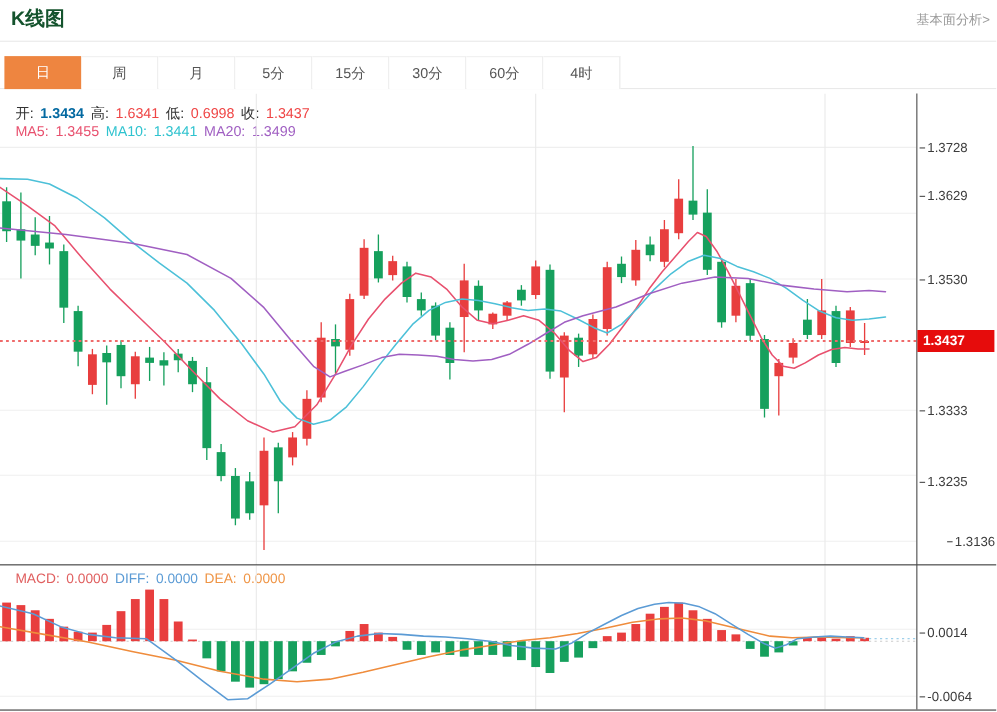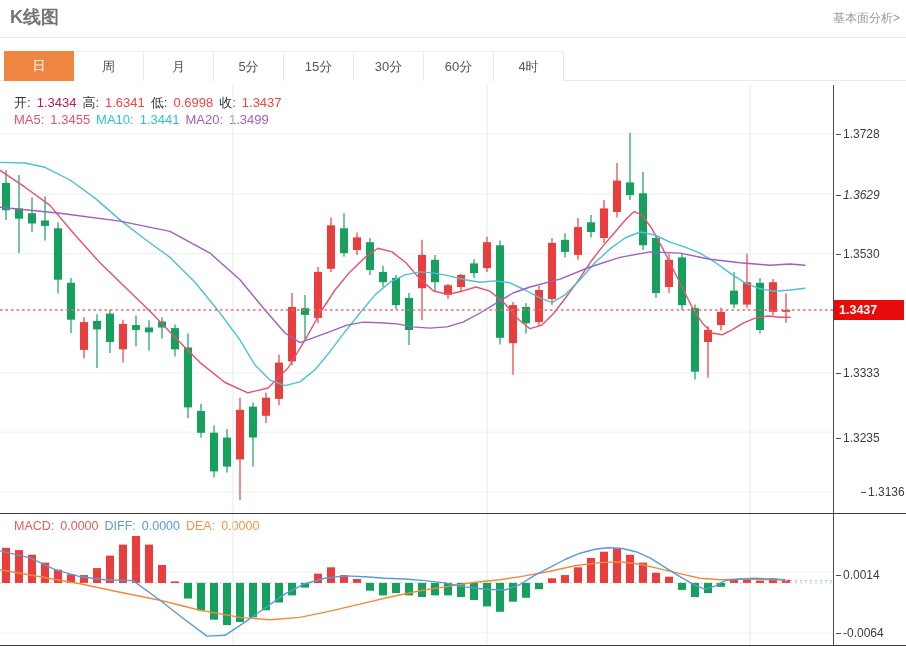--- a/index.html
+++ b/index.html
@@ -1,18 +1,18 @@
 <!DOCTYPE html>
 <html><head>
 <meta charset="utf-8">
 <style>
   html,body{margin:0;padding:0;background:#fff;}
   #app{position:relative;width:906px;height:647px;background:#fff;overflow:hidden;
        font-family:"Liberation Sans","DejaVu Sans",sans-serif;}
-  .page-title{position:absolute;left:10px;top:5px;font-size:18px;font-weight:bold;color:#737373;}
+  .page-title{position:absolute;left:10px;top:5px;font-size:18px;font-weight:bold;color:#14532d;}
   .analysis-link{position:absolute;right:6px;top:10px;font-size:12px;color:#999;text-decoration:none;cursor:pointer;}
   .hr1{position:absolute;left:0;top:37px;width:906px;height:1px;background:#e9e9e9;}
   .tabbar{position:absolute;left:0;top:51px;width:906px;height:30px;border-bottom:1px solid #e9e9e9;box-sizing:border-box;}
   .tab{position:absolute;top:0;height:30px;line-height:30px;width:70px;text-align:center;
        font-size:13px;color:#555;background:#fff;border-right:1px solid #e9e9e9;border-top:1px solid #f0f0f0;
        box-sizing:border-box;cursor:pointer;}
   .tab.first{border-left:1px solid #e9e9e9;}
   .tab.active{color:#fff;border:none;}
   .legend-row{position:absolute;left:14px;font-size:13px;white-space:nowrap;}
   .legend-row .lab{color:#333;}
@@ -36,21 +36,21 @@
       <div class="tab first active" style="left: 4px; background: rgb(238, 133, 64);">日</div>
       <div class="tab" style="left: 74px;">周</div>
       <div class="tab" style="left: 144px;">月</div>
       <div class="tab" style="left: 214px;">5分</div>
       <div class="tab" style="left: 284px;">15分</div>
       <div class="tab" style="left: 354px;">30分</div>
       <div class="tab" style="left: 424px;">60分</div>
       <div class="tab" style="left: 494px;">4时</div>
     </div>
 
-  <div class="legend-row" style="top:94px;"><span class="lab">开:</span><span style="color: #be185d;">1.3434</span><span class="lab">高:</span><span style="color: rgb(239, 69, 69);">1.6341</span><span class="lab">低:</span><span style="color: rgb(239, 69, 69);">0.6998</span><span class="lab">收:</span><span style="color: rgb(239, 69, 69);">1.3437</span></div>
+  <div class="legend-row" style="top:94px;"><span class="lab">开:</span><span style="color: #0369a1; font-weight: bold;">1.3434</span><span class="lab">高:</span><span style="color: rgb(239, 69, 69);">1.6341</span><span class="lab">低:</span><span style="color: rgb(239, 69, 69);">0.6998</span><span class="lab">收:</span><span style="color: rgb(239, 69, 69);">1.3437</span></div>
   <div class="legend-row" style="top:112px;"><span class="lab" style="color: rgb(232, 80, 110);">MA5:</span><span style="color: rgb(232, 80, 110);">1.3455</span><span class="lab" style="color: rgb(47, 195, 207);">MA10:</span><span style="color: rgb(47, 195, 207);">1.3441</span><span class="lab" style="color: rgb(160, 95, 194);">MA20:</span><span style="color: rgb(160, 95, 194);">1.3499</span></div>
   <div class="legend-row" style="top:519px;font-size:12.5px;"><span class="lab" style="color: rgb(224, 96, 96);">MACD:</span><span style="color: rgb(224, 96, 96);">0.0000</span><span class="lab" style="color: rgb(91, 155, 213);">DIFF:</span><span style="color: rgb(91, 155, 213);">0.0000</span><span class="lab" style="color: rgb(239, 149, 70);">DEA:</span><span style="color: rgb(239, 149, 70);">0.0000</span></div>
 
   <svg id="mainChart" width="834" height="429" style="top:85px;">
       <g>
         <line x1="0" y1="49.0" x2="833" y2="49.0" stroke="#efefef" stroke-width="1"></line>
         <line x1="0" y1="108.9" x2="833" y2="108.9" stroke="#efefef" stroke-width="1"></line>
         <line x1="0" y1="168.7" x2="833" y2="168.7" stroke="#efefef" stroke-width="1"></line>
         <line x1="0" y1="287.9" x2="833" y2="287.9" stroke="#efefef" stroke-width="1"></line>
         <line x1="0" y1="347.1" x2="833" y2="347.1" stroke="#efefef" stroke-width="1"></line>
@@ -263,21 +263,21 @@
       <polyline points="0,55.7 40,62.7 80,69.7 120,78.3 160,86.2 200,96.3 240,103.4 270,105.7 300,103.4 330,97.1 360,90.1 390,83.0 420,76.8 450,72.1 475,68.2 500,65.8 525,61.9 550,57.2 575,51.7 600,48.6 620,47.8 640,50.2 660,54.9 680,59.6 700,64.3 720,65.8 745,65.0 770,65.8 785,65.8" fill="none" stroke="#ef8c3c" stroke-width="1.4" stroke-linejoin="round" stroke-linecap="round"></polyline>
       <polyline points="0,36.9 30,43.9 55,55.7 80,62.7 105,65.8 133,66.6 160,86.2 185,105.7 207,122.1 225,121.3 245,108.1 265,94.0 285,79.9 305,69.7 325,64.3 345,61.9 365,62.7 385,64.3 405,65.0 425,66.6 445,68.9 465,72.9 485,75.2 505,76.0 520,70.5 535,61.1 550,53.3 565,45.5 580,39.2 595,35.3 608,33.8 622,34.5 636,37.7 650,43.9 665,53.3 680,62.7 695,71.3 705,75.2 715,72.1 725,66.6 740,65.0 755,64.3 770,65.0 785,65.8" fill="none" stroke="#5b9bd5" stroke-width="1.4" stroke-linejoin="round" stroke-linecap="round"></polyline>
       <line x1="785" y1="66.6" x2="833" y2="66.6" stroke="#9fd0ea" stroke-width="1.2" stroke-dasharray="2,3"></line>
     </svg>
 
   <div class="sep-dark" style="top:513px;"></div>
   <div class="sep-dark" style="top:645px;"></div>
   <div class="axis-vline"></div>
   <div id="axisLabels">
       <div class="axis-label" style="top: 127px;"><span class="tick"></span>1.3728</div>
-      <div class="axis-label" style="top: 188px; font-style: italic;"><span class="tick"></span>1.3629</div>
+      <div class="axis-label" style="top: 171px;"><span class="tick"></span>1.3629</div>
       <div class="axis-label" style="top: 246.736px;"><span class="tick"></span>1.3530</div>
       <div class="axis-label" style="top: 365.868px;"><span class="tick"></span>1.3333</div>
       <div class="axis-label" style="top: 431px;"><span class="tick"></span>1.3235</div>
       <div class="axis-label" style="top: 485px; margin-left: 25px;"><span class="tick"></span>1.3136</div>
       <div class="axis-label" style="top: 568px;"><span class="tick"></span>0.0014</div>
       <div class="axis-label" style="top: 626px;"><span class="tick"></span>-0.0064</div>
       <div class="price-box" style="top: 299.976px; background: rgb(230, 12, 12);">1.3437</div>
     </div>
 </div>
 

